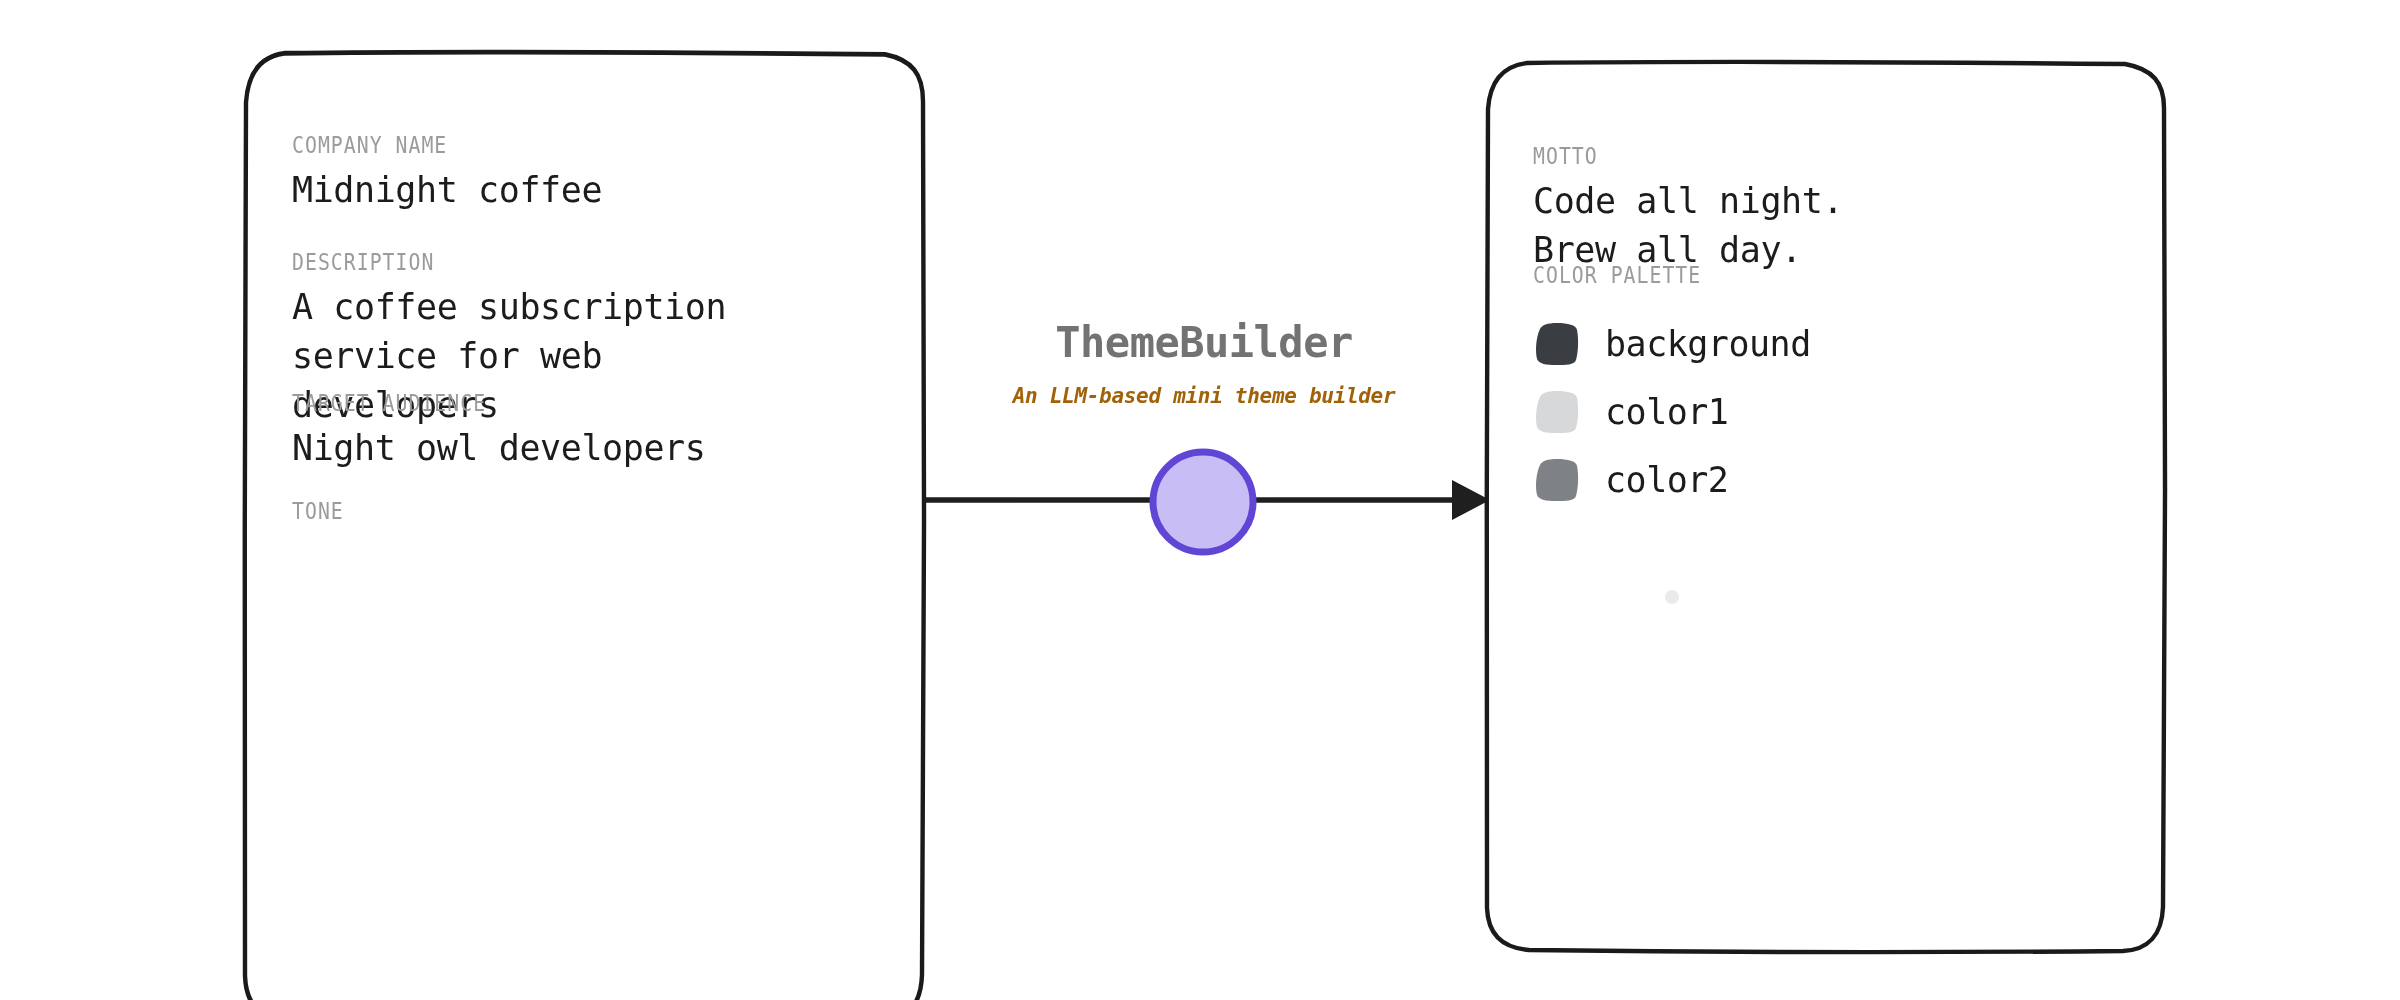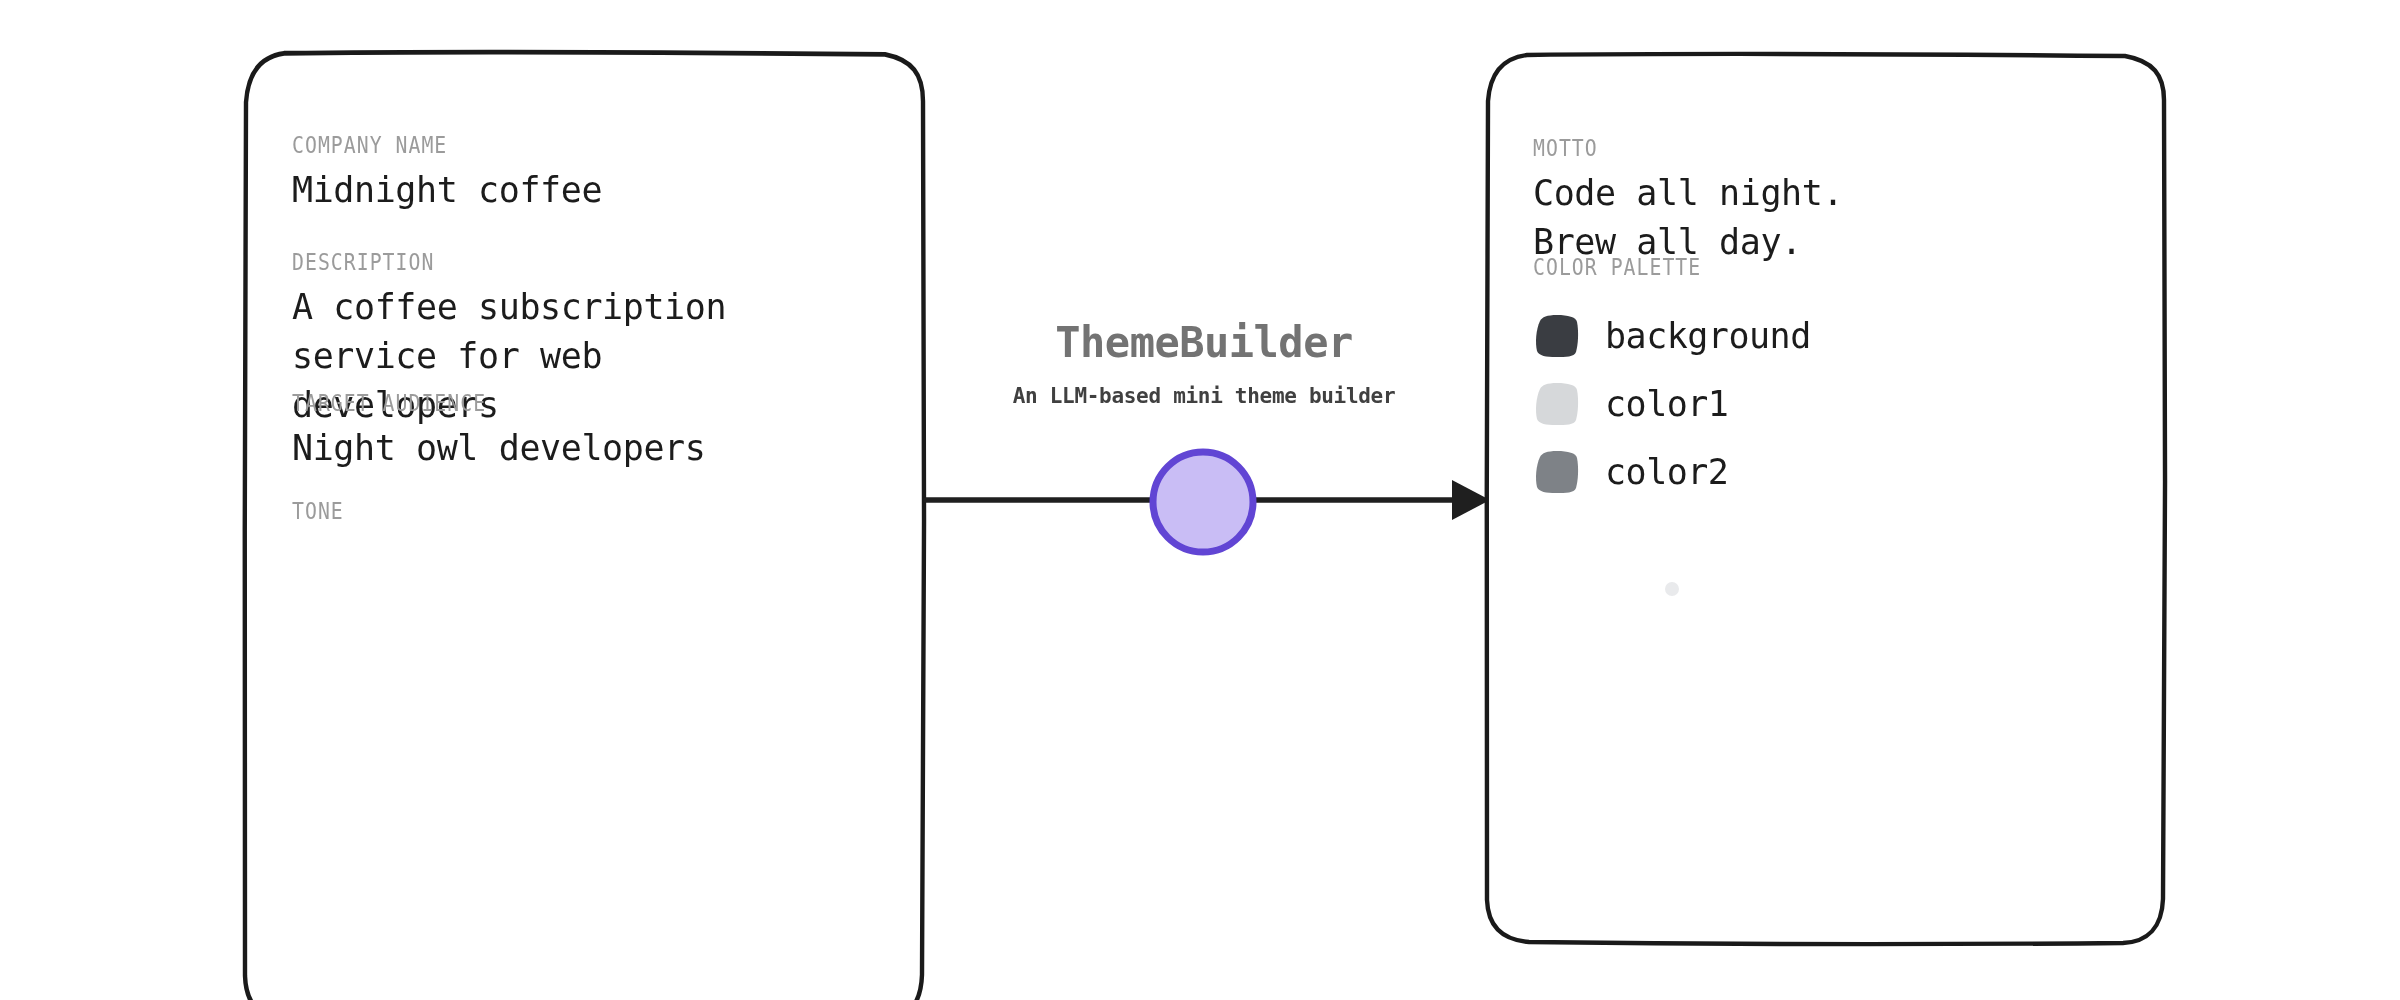--- a/index.html
+++ b/index.html
@@ -28,21 +28,21 @@
     height: 100%;
     overflow: visible;
     pointer-events: none;
   }
   .card-inner {
     position: absolute;
     inset: 0;
   }
 
   #card-input  { left: 243px;  top: 50px;  width: 683px; height: 976px; }
-  #card-output { left: 1485px; top: 52px;  width: 682px; height: 894px; }
+  #card-output { left: 1485px; top: 60px;  width: 682px; height: 894px; }
 
   
   .field {
     position: absolute;
   }
   .field-label {
     font-family: "DejaVu Sans Mono", monospace;
     font-size: 23px;
     letter-spacing: 1.2px;
     color: #9b9b9b;
@@ -125,24 +125,25 @@
     font-weight: 700;
     color: #737373;
     letter-spacing: -0.5px;
     line-height: 1.1;
     white-space: nowrap;
   }
   #brand-subtitle {
     font-family: "DejaVu Sans Mono", monospace;
     font-size: 21px;
     font-weight: 700;
-    color: #404040;
+    color: #a16207;
     letter-spacing: -0.3px;
     margin-top: 18px;
     white-space: nowrap;
+    font-style: italic;
   }
 
   
   #flow-arrow {
     position: absolute;
     left: 900px;
     top: 470px;
     width: 610px;
     height: 60px;
     overflow: visible;

